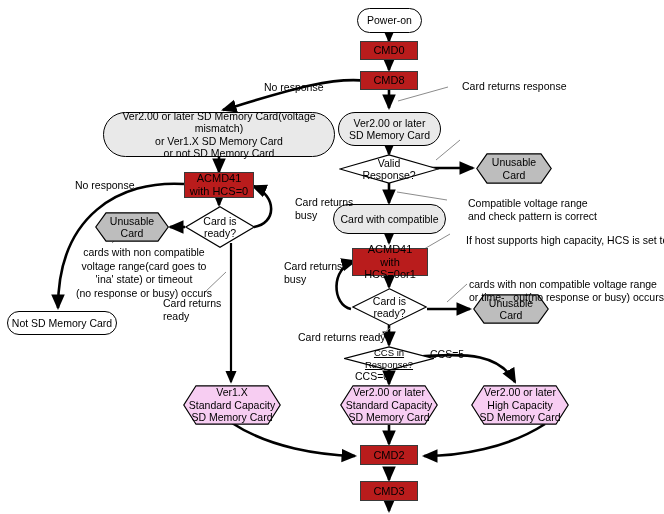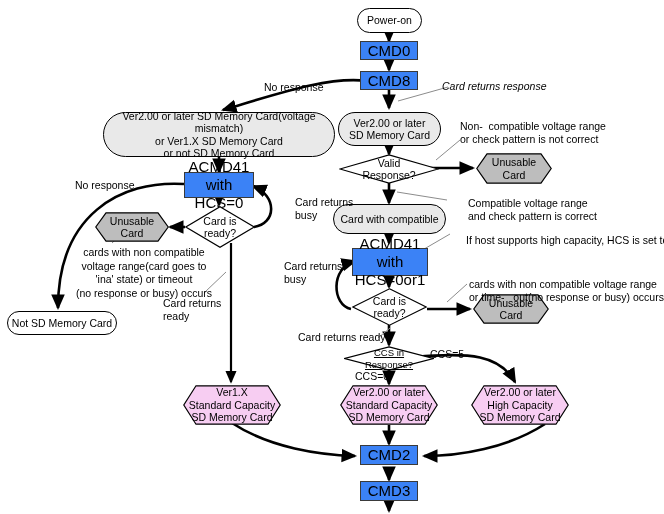--- a/index.html
+++ b/index.html
@@ -38,22 +38,22 @@
     border:1.3px solid #000;
     border-radius:999px;
     background:#ffffff;
     font-size:10.5px;
   }
   .term.gray{background:#e9e9e9;}
 
   
   .proc{
     border:1.2px solid #3a3a3a;
-    background:#3b82f6;
-    font-size:15px;
+    background:#b91c1c;
+    font-size:11px;
   }
 
   
   .dec{
     background:transparent;
     font-size:10.5px;
   }
   .dec .dshape{
     position:absolute;
     left:0;top:0;
@@ -315,24 +315,22 @@
   <div class="node proc" style="left:360px;top:445px;width:58px;height:20px;">
     <span>CMD2</span>
   </div>
 
   <div class="node proc" style="left:360px;top:481px;width:58px;height:20px;">
     <span>CMD3</span>
   </div>
 
   <div class="anno" style="left:264px;top:81px;">No response</div>
 
-  <div class="anno" style="left:442px;top:80px;font-style:italic;">Card returns response</div>
-
-  <div class="anno" style="left:460px;top:120px;">Non-  compatible voltage range
-or check pattern is not correct</div>
+  <div class="anno" style="left:462px;top:80px;">Card returns response</div>
+
 
   <div class="anno" style="left:468px;top:197px;">Compatible voltage range
 and check pattern is correct</div>
 
   <div class="anno" style="left:75px;top:179px;">No response</div>
 
   <div class="anno" style="left:295px;top:196px;">Card returns
 busy</div>
 
   <div class="anno c" style="left:76px;top:246px;line-height:1.3;">cards with non compatible

